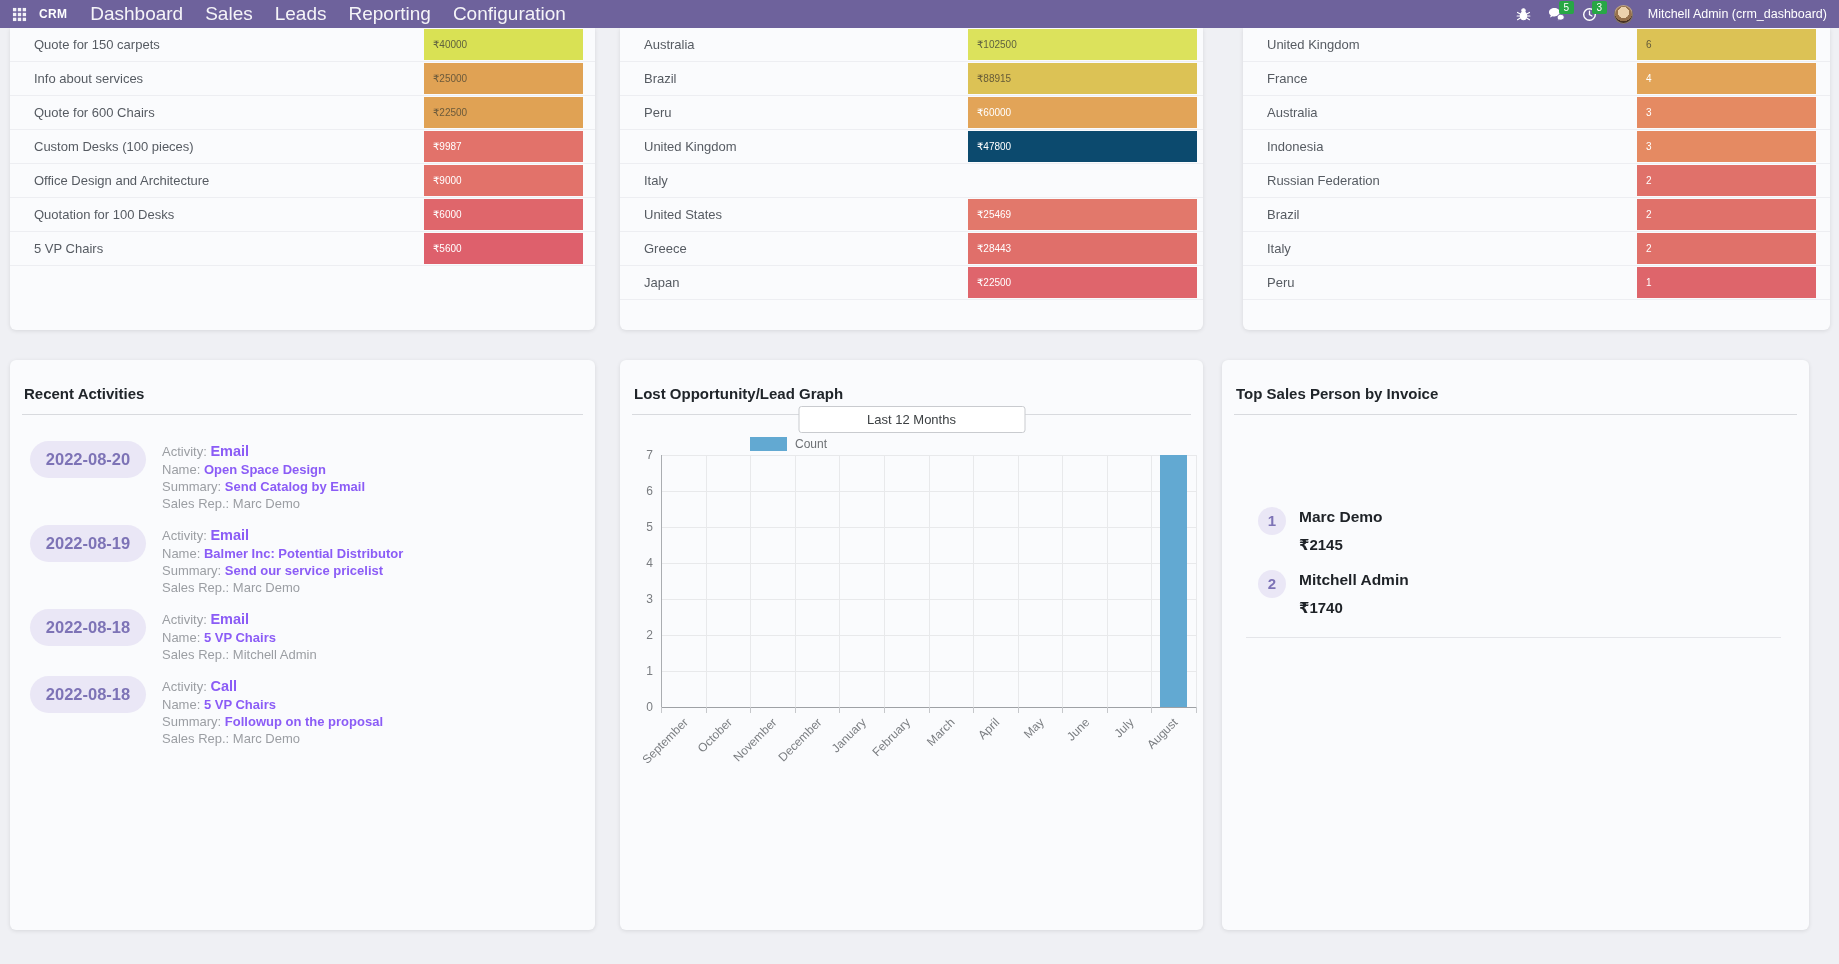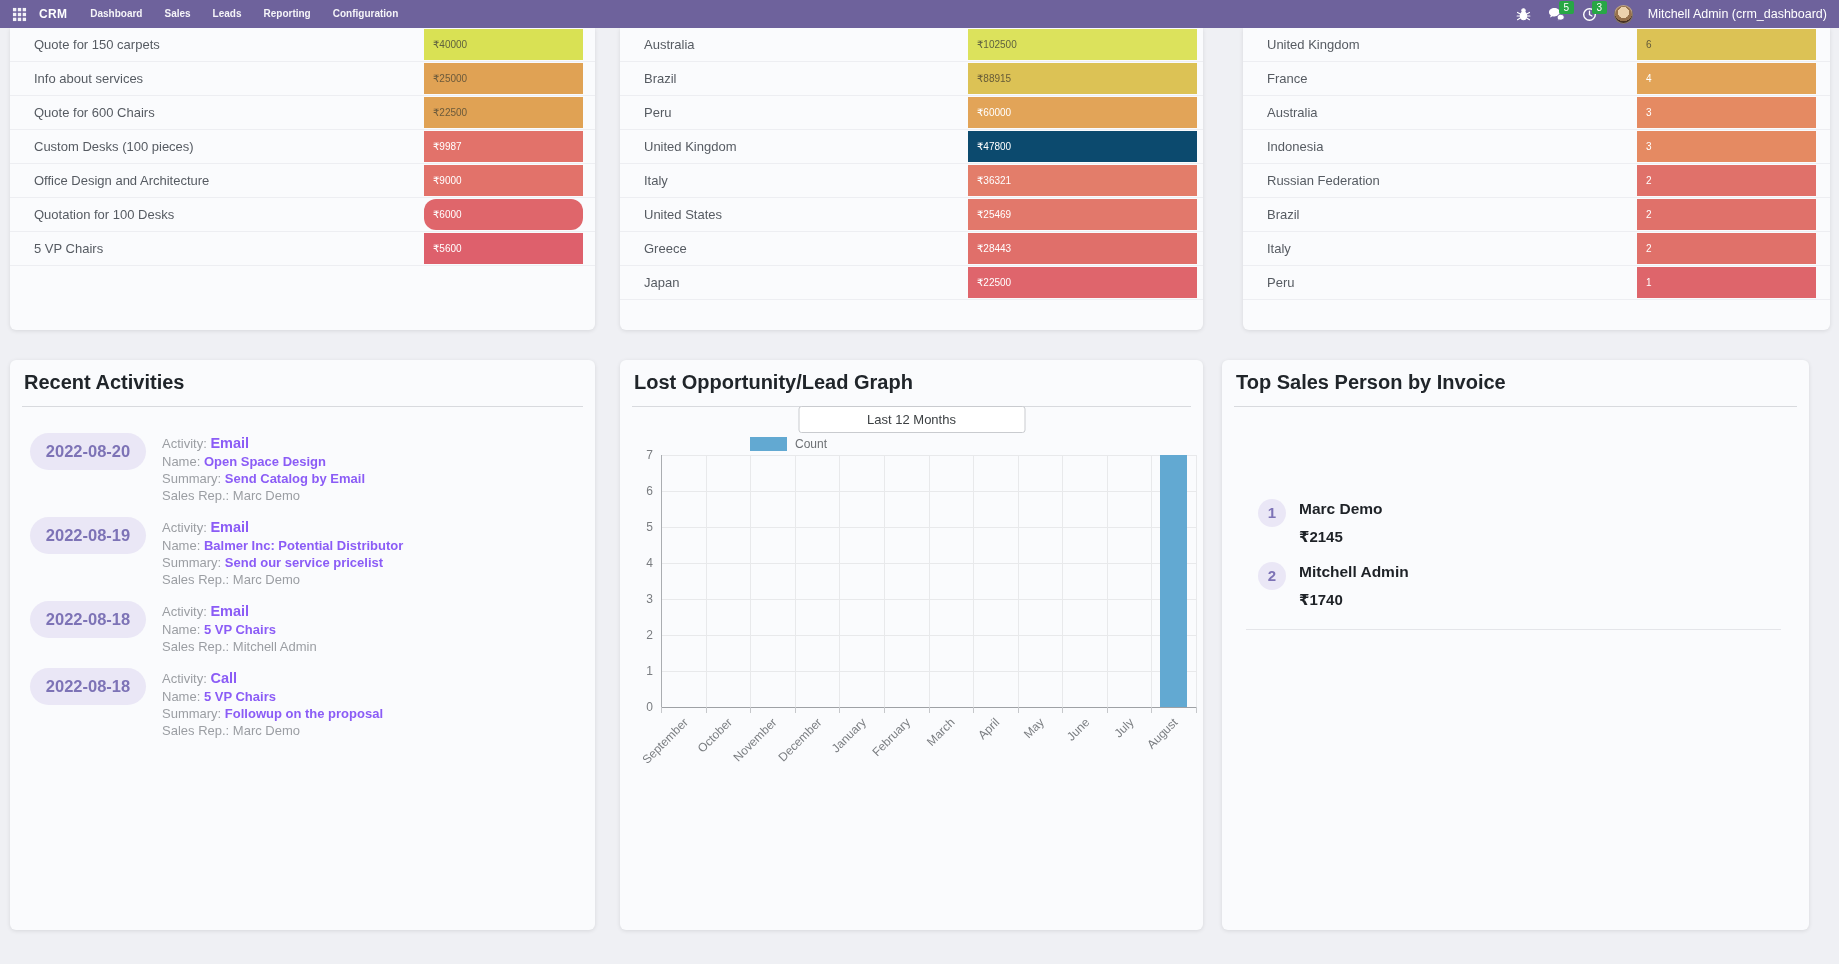--- a/index.html
+++ b/index.html
@@ -5,40 +5,40 @@
   html,body{margin:0;padding:0;background:#e9eaee;}
   .page{position:relative;width:1839px;height:964px;overflow:hidden;
         background:var(--page-bg,#eff0f4);
         font-family:"Liberation Sans","DejaVu Sans",sans-serif;}
 
   
   .navbar{position:absolute;top:0;left:0;right:0;height:28px;background:var(--nav-bg,#6e629c);
           display:flex;align-items:center;padding:0 10px;z-index:10;}
   .apps-icon{width:15px;height:15px;margin:0 2px;cursor:pointer;flex:none;}
   .brand{color:#fff;font-size:12px;font-weight:bold;margin:0 12px 0 10px;letter-spacing:.3px;cursor:pointer;}
-  .nav-item{color:rgba(255,255,255,.93);font-size:10px;padding:0 11px;line-height:28px;cursor:pointer;white-space:nowrap;font-weight:bold;}
+  .nav-item{color:rgba(255,255,255,.93);font-size:19px;padding:0 11px;line-height:28px;cursor:pointer;white-space:nowrap;}
   .nav-right{margin-left:auto;display:flex;align-items:center;gap:15px;padding-right:2px;}
   .nav-ico{position:relative;width:18px;height:16px;display:flex;align-items:center;justify-content:center;cursor:pointer;flex:none;}
   .nav-badge{position:absolute;top:-5px;right:-8px;background:var(--badge-bg,#28a745);color:#fff;
          font-size:10px;line-height:13px;min-width:13px;text-align:center;border-radius:2px;padding:0 1px;}
   .avatar{width:19px;height:19px;border-radius:50%;flex:none;
           background:radial-gradient(circle at 50% 40%,#ecd2ae 0 37%,#96714c 38% 58%,#473223 59%);
           box-shadow:0 0 0 1px rgba(255,255,255,.35) inset;}
   .username{color:#fff;font-size:12.5px;white-space:nowrap;}
 
   
   .card{position:absolute;background:var(--card-bg,#fafbfd);box-shadow:0 1px 4px rgba(0,0,0,.10);border-radius:6px;}
   #card-t1{left:10px;top:28px;width:585px;height:302px;border-radius:0 0 6px 6px;}
   #card-t2{left:620px;top:28px;width:583px;height:302px;border-radius:0 0 6px 6px;}
   #card-t3{left:1243px;top:28px;width:587px;height:302px;border-radius:0 0 6px 6px;}
   #card-act{left:10px;top:360px;width:585px;height:570px;}
   #card-chart{left:620px;top:360px;width:583px;height:570px;}
   #card-sales{left:1222px;top:360px;width:587px;height:570px;}
 
-  .card-title{font-size:20px;font-weight:bold;color:#20252a;padding:11px 14px 12px;}
+  .card-title{font-size:15px;font-weight:bold;color:#20252a;padding:25px 14px 12px;}
   .card-divider{height:1px;background:#d8dade;margin:0 12px;}
 
   
   .heat-table{overflow:hidden;}
   .trow{display:flex;align-items:stretch;height:33px;border-bottom:1px solid #edeef2;cursor:pointer;}
   .tname{flex:1;display:flex;align-items:center;padding-left:24px;font-size:13px;color:#565b62;}
   .tval{display:flex;align-items:center;padding-left:9px;font-size:10px;margin:1px 0;}
   #card-t1 .tval{width:150px;margin-right:12px;}
   #card-t2 .tval{width:220px;margin-right:6px;}
   #card-t3 .tval{width:170px;margin-right:14px;}
@@ -161,21 +161,21 @@
       <div class="trow">
         <div class="tname">Custom Desks (100 pieces)</div>
         <div class="tval" style="background: rgb(226, 114, 106); color: rgb(255, 255, 255);">₹9987</div>
       </div>
       <div class="trow">
         <div class="tname">Office Design and Architecture</div>
         <div class="tval" style="background: rgb(226, 114, 106); color: rgb(255, 255, 255);">₹9000</div>
       </div>
       <div class="trow">
         <div class="tname">Quotation for 100 Desks</div>
-        <div class="tval" style="background: rgb(223, 102, 107); color: rgb(255, 255, 255); border-radius: 12px;">₹6000</div>
+        <div class="tval" style="background: rgb(223, 102, 107); color: rgb(255, 255, 255);">₹6000</div>
       </div>
       <div class="trow">
         <div class="tname">5 VP Chairs</div>
         <div class="tval" style="background: rgb(222, 96, 108); color: rgb(255, 255, 255);">₹5600</div>
       </div>
     </div>
   <div class="card heat-table" id="card-t2">
       <div class="trow">
         <div class="tname">Australia</div>
         <div class="tval" style="background: rgb(220, 226, 92); color: rgb(95, 98, 64);">₹102500</div>
@@ -187,21 +187,20 @@
       <div class="trow">
         <div class="tname">Peru</div>
         <div class="tval" style="background: rgb(226, 164, 88); color: rgb(255, 255, 255);">₹60000</div>
       </div>
       <div class="trow">
         <div class="tname">United Kingdom</div>
         <div class="tval" style="background: #0c4a6e; color: rgb(255, 255, 255);">₹47800</div>
       </div>
       <div class="trow">
         <div class="tname">Italy</div>
-        <div class="tval" style="background: rgb(227, 125, 106); color: rgb(255, 255, 255);">₹36321</div>
       </div>
       <div class="trow">
         <div class="tname">United States</div>
         <div class="tval" style="background: rgb(226, 120, 107); color: rgb(255, 255, 255);">₹25469</div>
       </div>
       <div class="trow">
         <div class="tname">Greece</div>
         <div class="tval" style="background: rgb(224, 111, 106); color: rgb(255, 255, 255);">₹28443</div>
       </div>
       <div class="trow">

